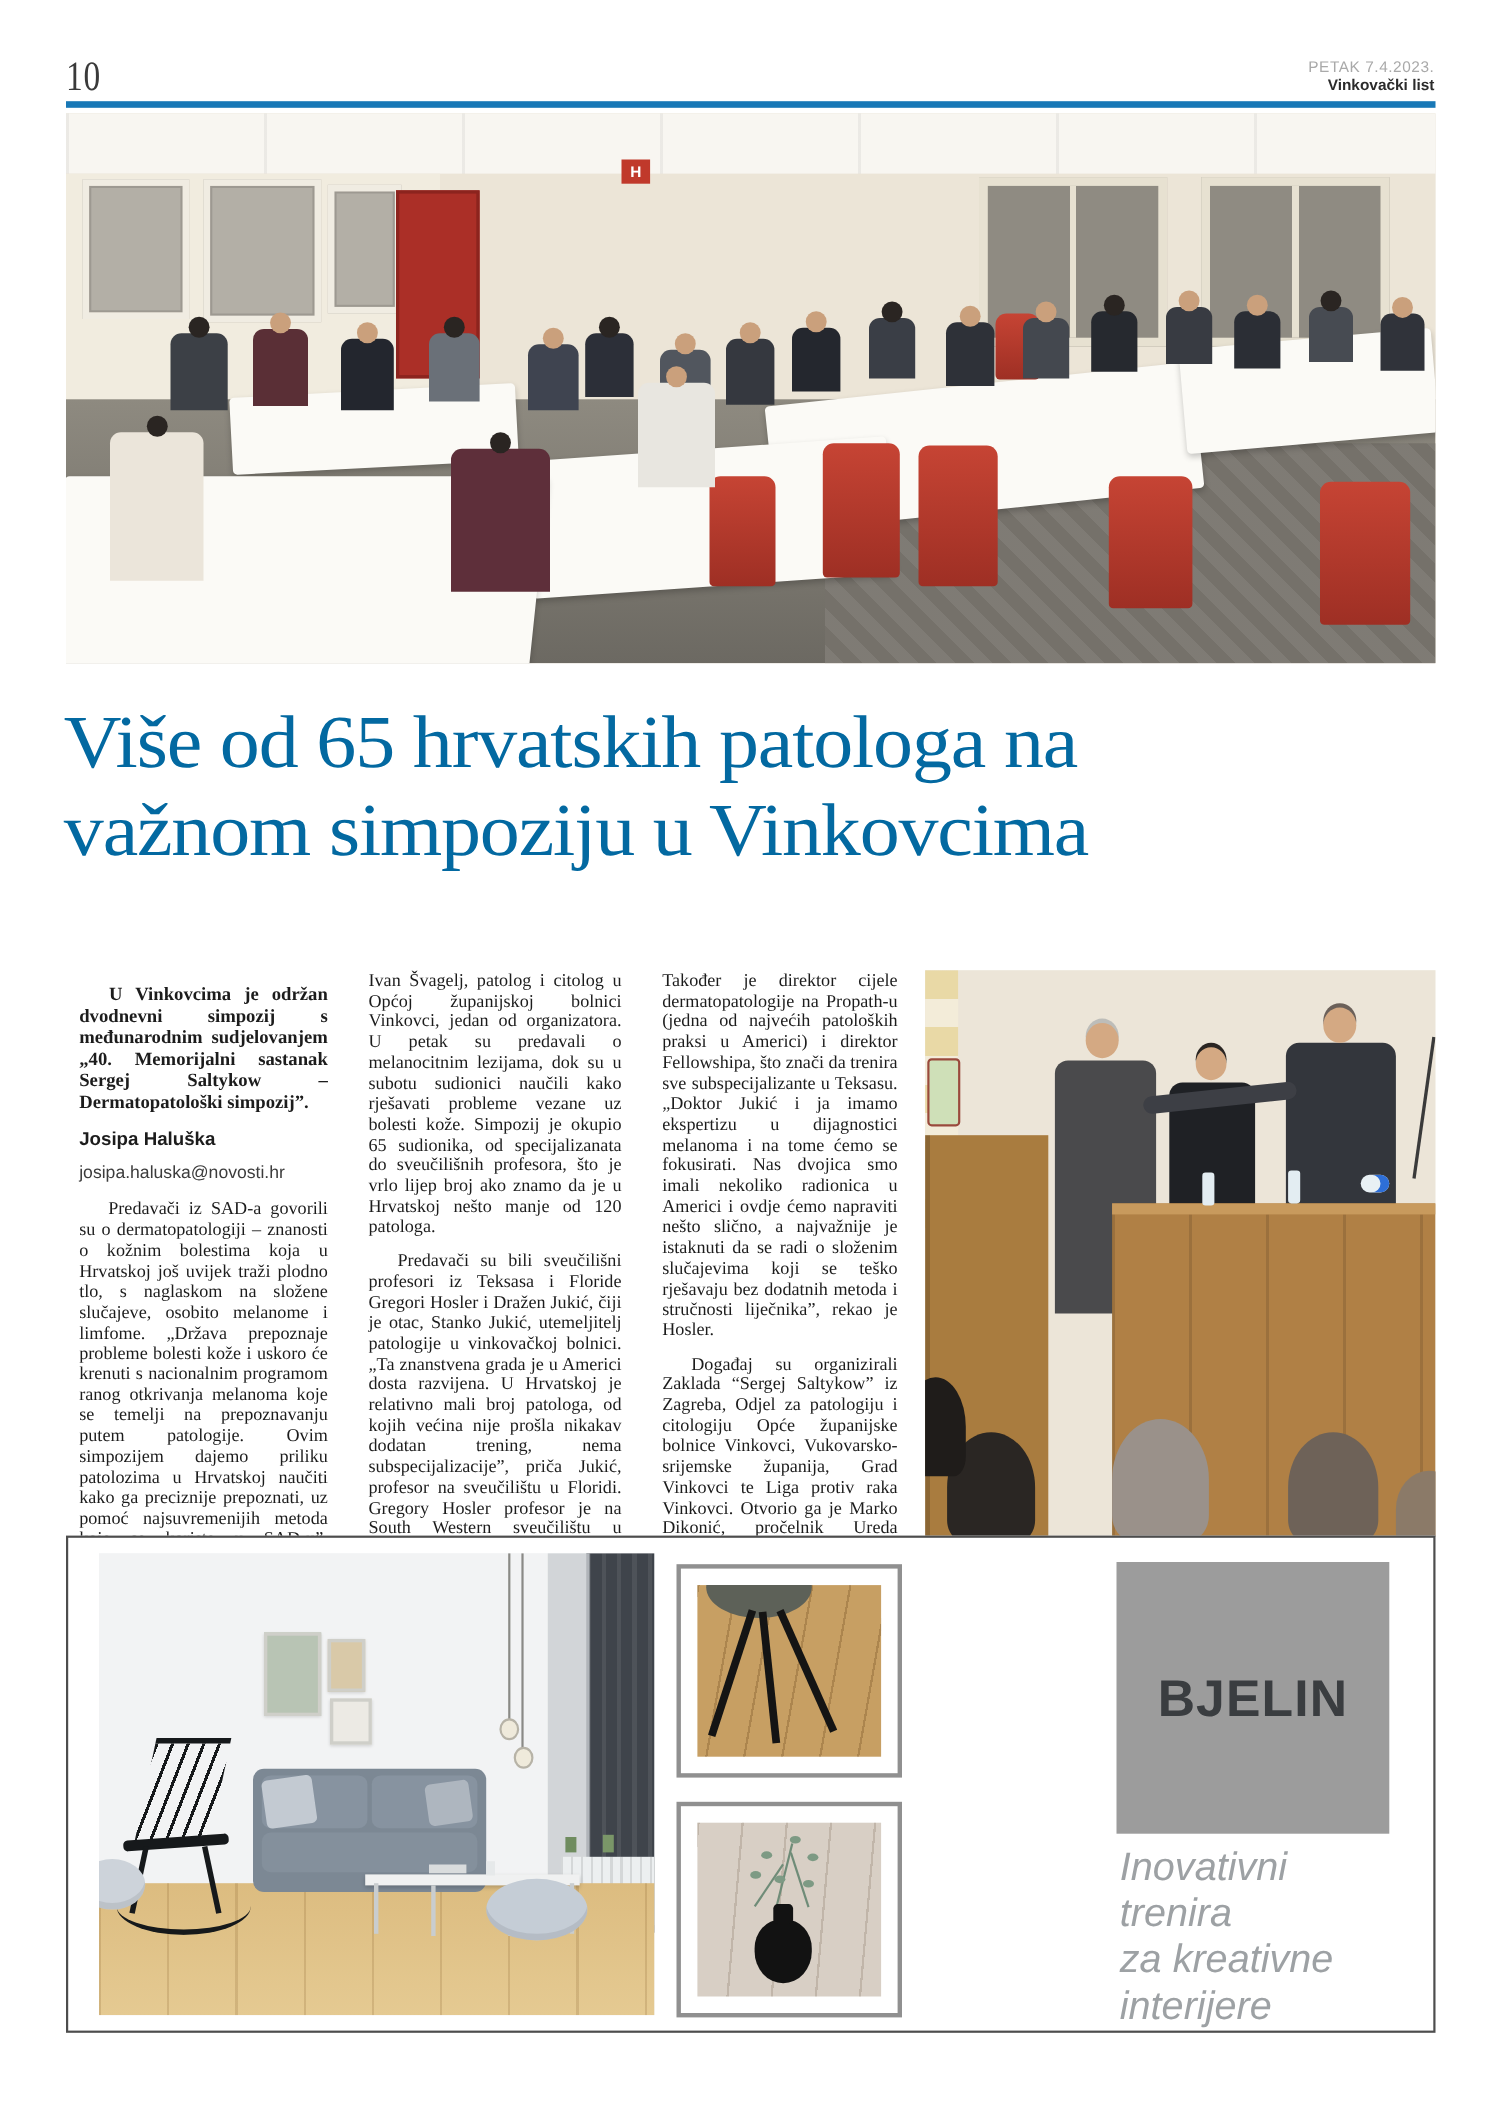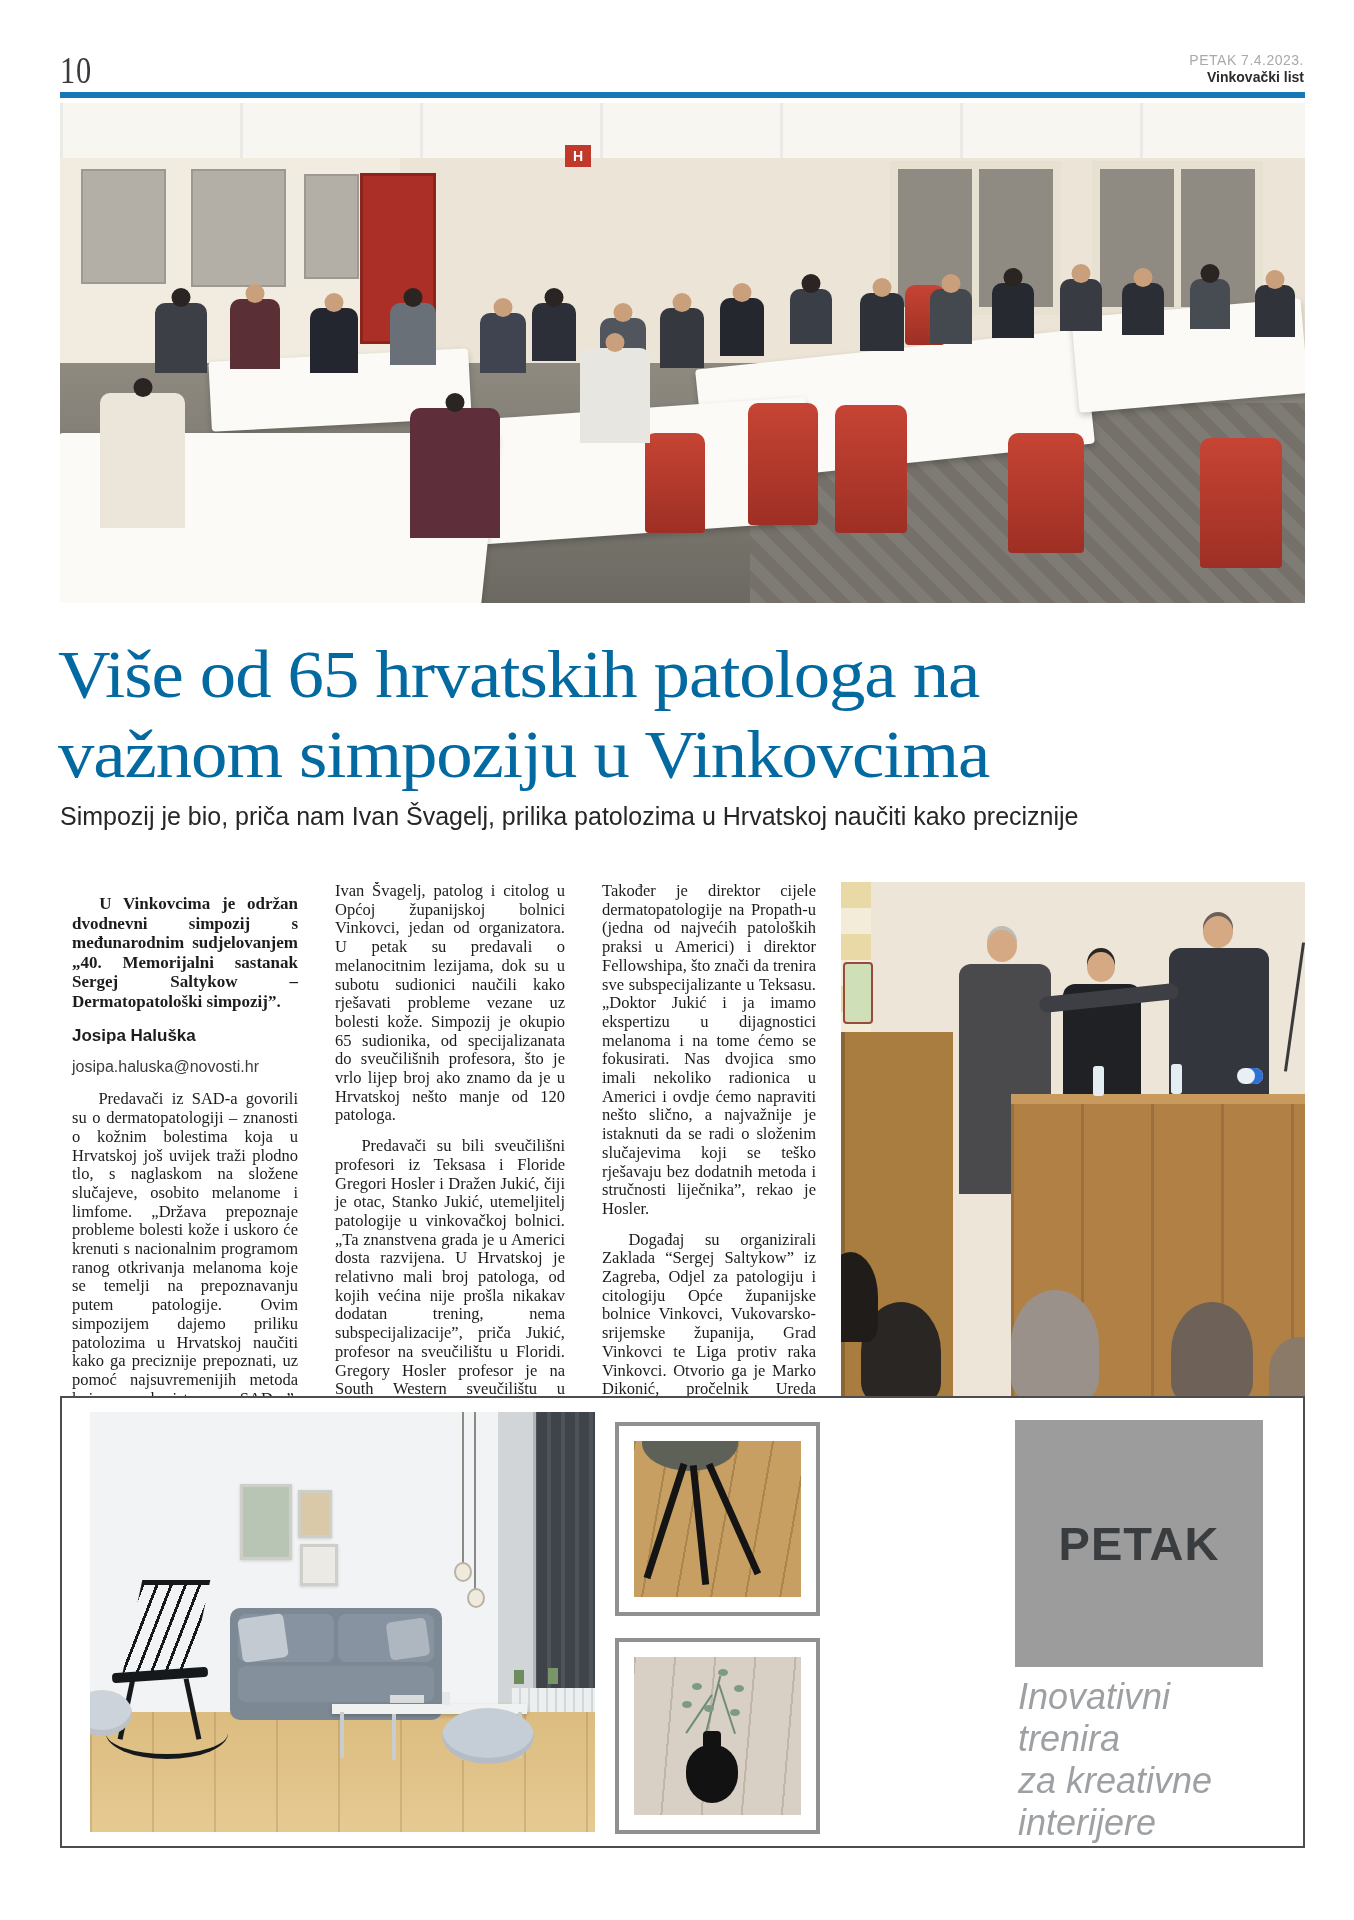--- a/index.html
+++ b/index.html
@@ -169,21 +169,20 @@
     <div class="person" style="left:520px;top:245px;width:70px;height:95px;background:#e8e6e0;"></div>
     <div class="person" style="left:350px;top:305px;width:90px;height:130px;background:#5e2f3a;--h:#2a2522;"></div>
     <div class="person" style="left:40px;top:290px;width:85px;height:135px;background:#ebe5da;--h:#2a2522;"></div>
   </figure>
 
   <h1 class="headline" style="margin:0;">
     <div>Više od 65 hrvatskih patologa na</div>
     <div>važnom simpoziju u Vinkovcima</div>
   </h1>
   <div class="subhead">
-    <div>Simpozij je bio, priča nam Ivan Švagelj, prilika patolozima u Hrvatskoj naučiti kako preciznije</div>
   </div>
 
   <section class="article">
     <div class="col c1">
       <p class="lead">U Vinkovcima je održan dvodnevni simpozij s međunarodnim sudjelovanjem „40. Memorijalni sastanak Sergej Saltykow – Dermatopatološki simpozij”.</p>
       <p class="byline-name">Josipa Haluška</p>
       <p class="byline-email">josipa.haluska@novosti.hr</p>
       <p class="para ind">Predavači iz SAD-a govorili su o dermatopatologiji – znanosti o kožnim bolestima koja u Hrvatskoj još uvijek traži plodno tlo, s naglaskom na složene slučajeve, osobito melanome i limfome. „Država prepoznaje probleme bolesti kože i uskoro će krenuti s nacionalnim programom ranog otkrivanja melanoma koje se temelji na prepoznavanju putem patologije. Ovim simpozijem dajemo priliku patolozima u Hrvatskoj naučiti kako ga preciznije prepoznati, uz pomoć najsuvremenijih metoda koje se koriste u SAD-u”, pojasnio je doktor</p>
     </div>
     <div class="col c2">
@@ -279,21 +278,21 @@
         <div class="leaf" style="left:100px;top:28px;"></div>
         <div class="leaf" style="left:70px;top:48px;"></div>
         <div class="leaf" style="left:96px;top:52px;"></div>
         <div class="leaf" style="left:48px;top:44px;"></div>
         <div class="vase"></div>
         <div class="vase-neck"></div>
       </div>
     </figure>
 
     <div class="bjelin-box">
-      <div class="bjelin-text">PETAK</div>
+      <div class="bjelin-text">BJELIN</div>
     </div>
     <div class="tagline">
       <div>Inovativni</div>
       <div>trenira</div>
       <div>za kreativne</div>
       <div>interijere</div>
     </div>
   </section>
 </div>
 

